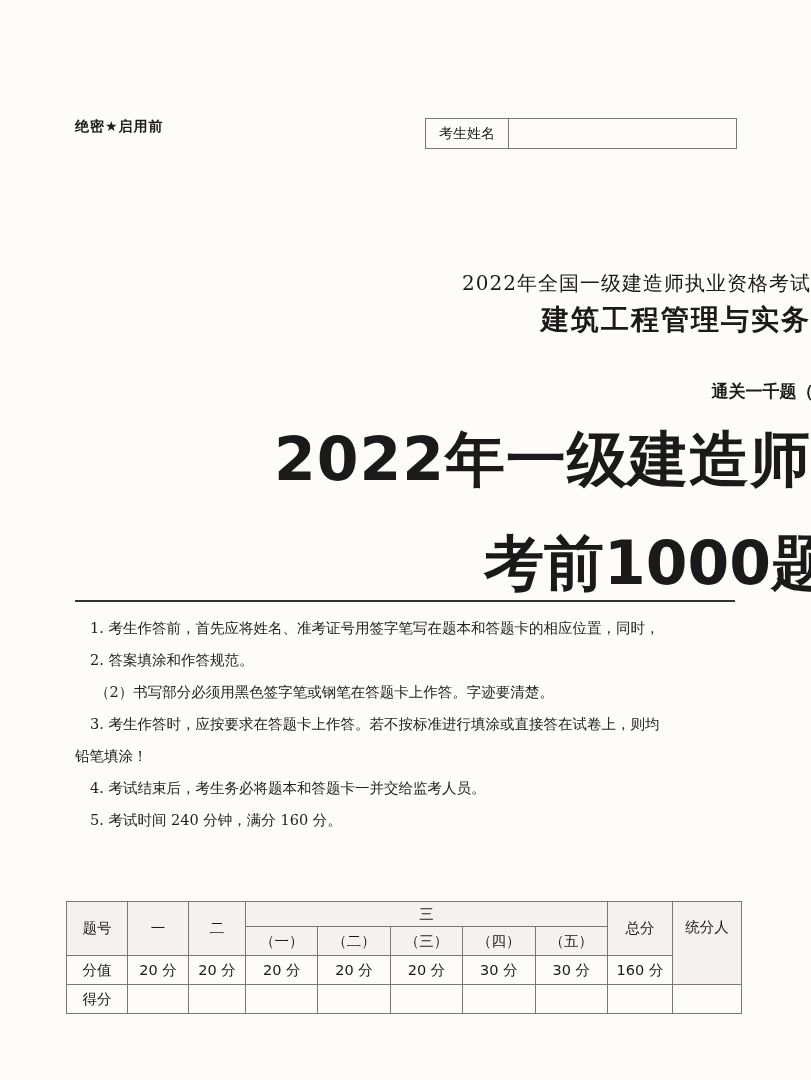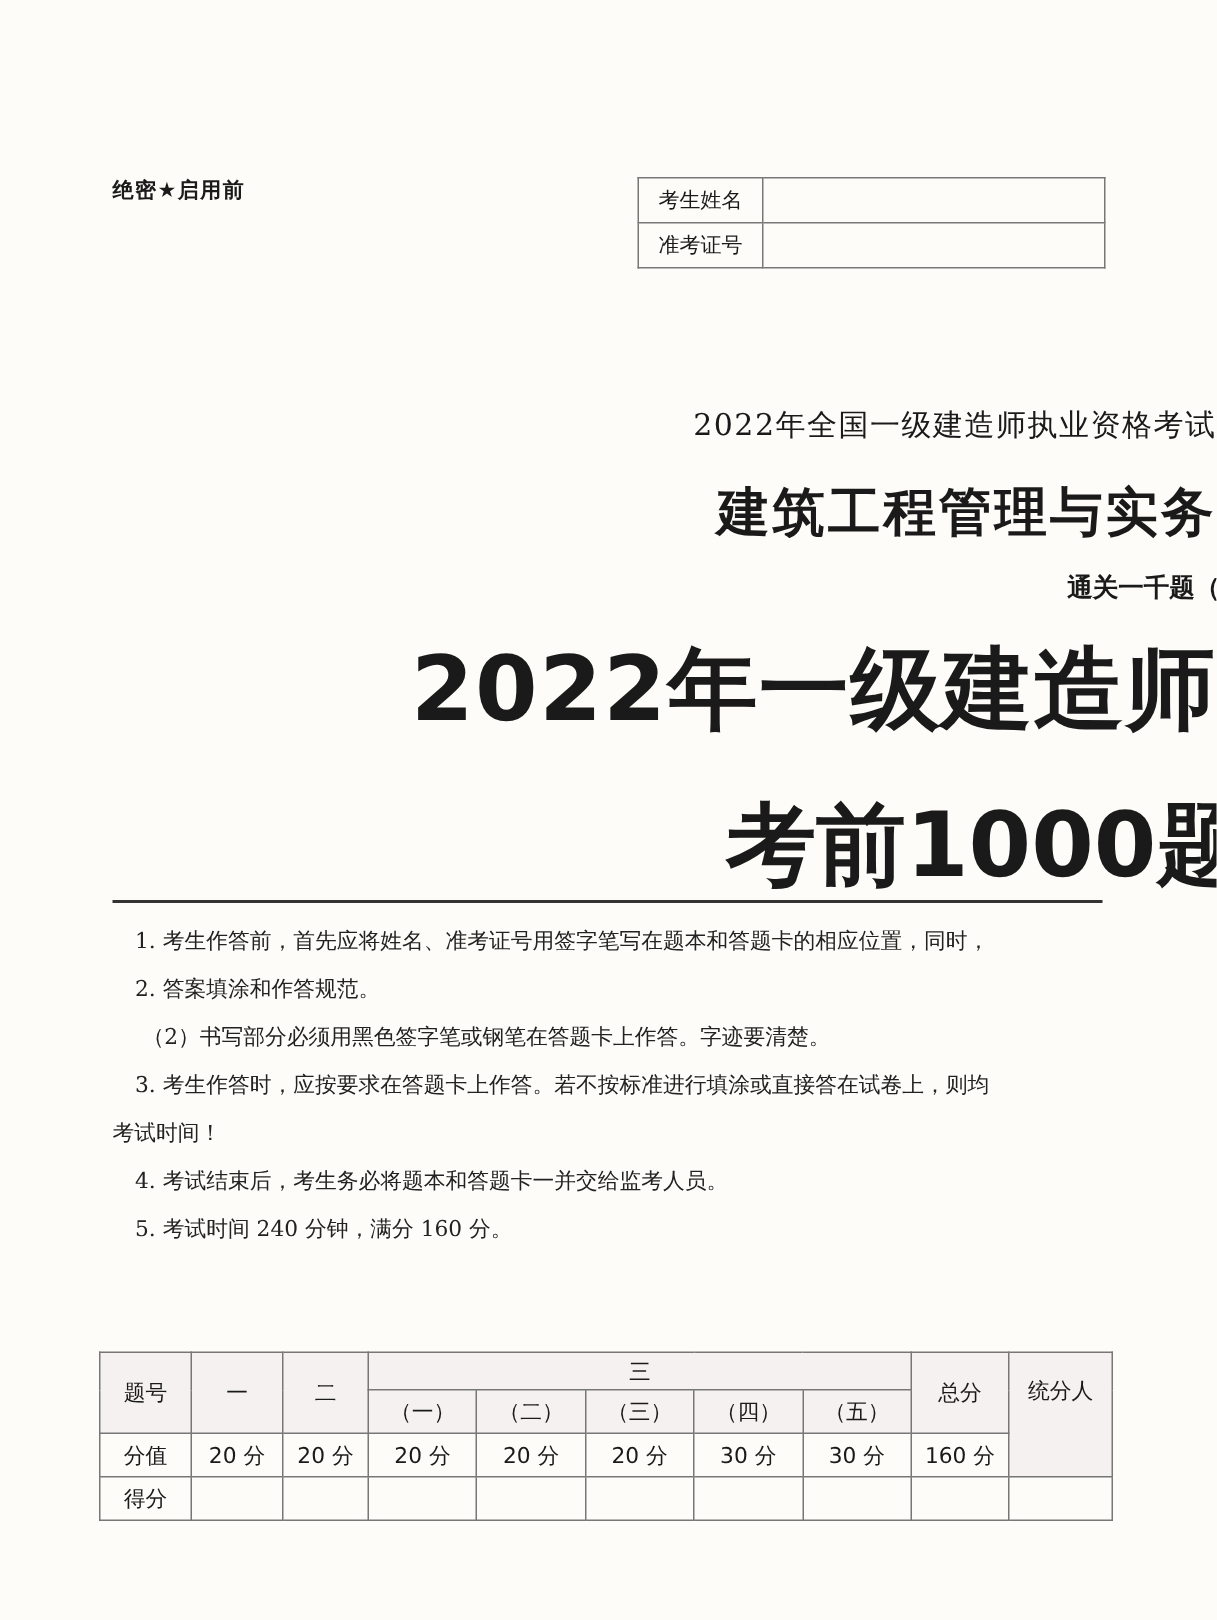--- a/index.html
+++ b/index.html
@@ -6,21 +6,21 @@
   body {
     width:811px; height:1080px; background:#fdfcf9; position:relative; overflow:hidden;
     font-family:"DejaVu Sans", sans-serif; color:#1a1a1a;
   }
   .secret { position:absolute; left:75px; top:118px; font-size:14px; font-weight:bold; letter-spacing:1px; }
   .idbox { position:absolute; left:425px; top:118px; width:312px; border-collapse:collapse; }
   .idbox td { border:1.5px solid #777; height:27px; font-size:14px; }
   .idbox td.lbl { width:80px; text-align:center;font-family:Liberation Serif, serif; }
   .subtitle { position:absolute; left:0; width:811px; text-align:right; }
   .t1 { top:270px; font-size:20px; font-family:"DejaVu Serif", serif; letter-spacing:1px; }
-  .t2 { top:318px; font-size:35px; font-weight:bold; letter-spacing:2px; }
+  .t2 { top:301px; font-size:28px; font-weight:bold; letter-spacing:2px; }
   .t3 { top:380px; font-size:17px; font-weight:bold; font-family:Liberation Serif, serif;padding-left:28px; }
   .big1 { top:420px; font-size:60px; font-weight:900; letter-spacing:1px; }
   .big2 { top:524px; font-size:60px; font-weight:900;margin-left:20px; }
   .rule { position:absolute; left:75px; width:660px; top:600px; height:2px; background:#333; }
   .notes { position:absolute; left:75px; top:612px; width:665px; font-family:"DejaVu Serif", serif; font-size:14.5px; color:#222; }
   .notes p { margin:0; line-height:32px; }
   .notes p.ind { text-indent:15px; }
   .notes p.ind2 { padding-left:20px; }
   table.score { position:absolute; left:66px; top:901px; width:676px; border-collapse:collapse; font-size:14.5px; }
   table.score td { border:1.5px solid #777; text-align:center; height:26px; }
@@ -30,41 +30,37 @@
 <body>
 
 <div class="secret">绝密★启用前</div>
 
 <table class="idbox">
   <tbody>
       <tr>
     <td class="lbl">考生姓名</td>
     <td></td>
   </tr>
-  <tr>
-    <td class="lbl">准考证号</td>
-    <td></td>
-  </tr>
 </tbody>
   </table>
 
 <div class="subtitle t1">2022年全国一级建造师执业资格考试</div>
 <div class="subtitle t2">建筑工程管理与实务</div>
 <div class="subtitle t3">通关一千题（1）</div>
 <div class="subtitle big1">2022年一级建造师</div>
 <div class="subtitle big2">考前1000题</div>
 
 <div class="rule"></div>
 
 <div class="notes">
   <p class="ind">1. 考生作答前，首先应将姓名、准考证号用签字笔写在题本和答题卡的相应位置，同时，</p>
   <p class="ind">2. 答案填涂和作答规范。</p>
   <p class="ind2">（2）书写部分必须用黑色签字笔或钢笔在答题卡上作答。字迹要清楚。</p>
   <p class="ind">3. 考生作答时，应按要求在答题卡上作答。若不按标准进行填涂或直接答在试卷上，则均</p>
-  <p>考试时间！</p>
+  <p>铅笔填涂！</p>
   <p class="ind">4. 考试结束后，考生务必将题本和答题卡一并交给监考人员。</p>
   <p class="ind">5. 考试时间 240 分钟，满分 160 分。</p>
 </div>
 
 <table class="score">
   <tbody>
       <tr>
     <td class="hd" rowspan="2" style="width:58px">题号</td>
     <td class="hd" rowspan="2" style="width:58px">一</td>
     <td class="hd" rowspan="2" style="width:54px">二</td>

